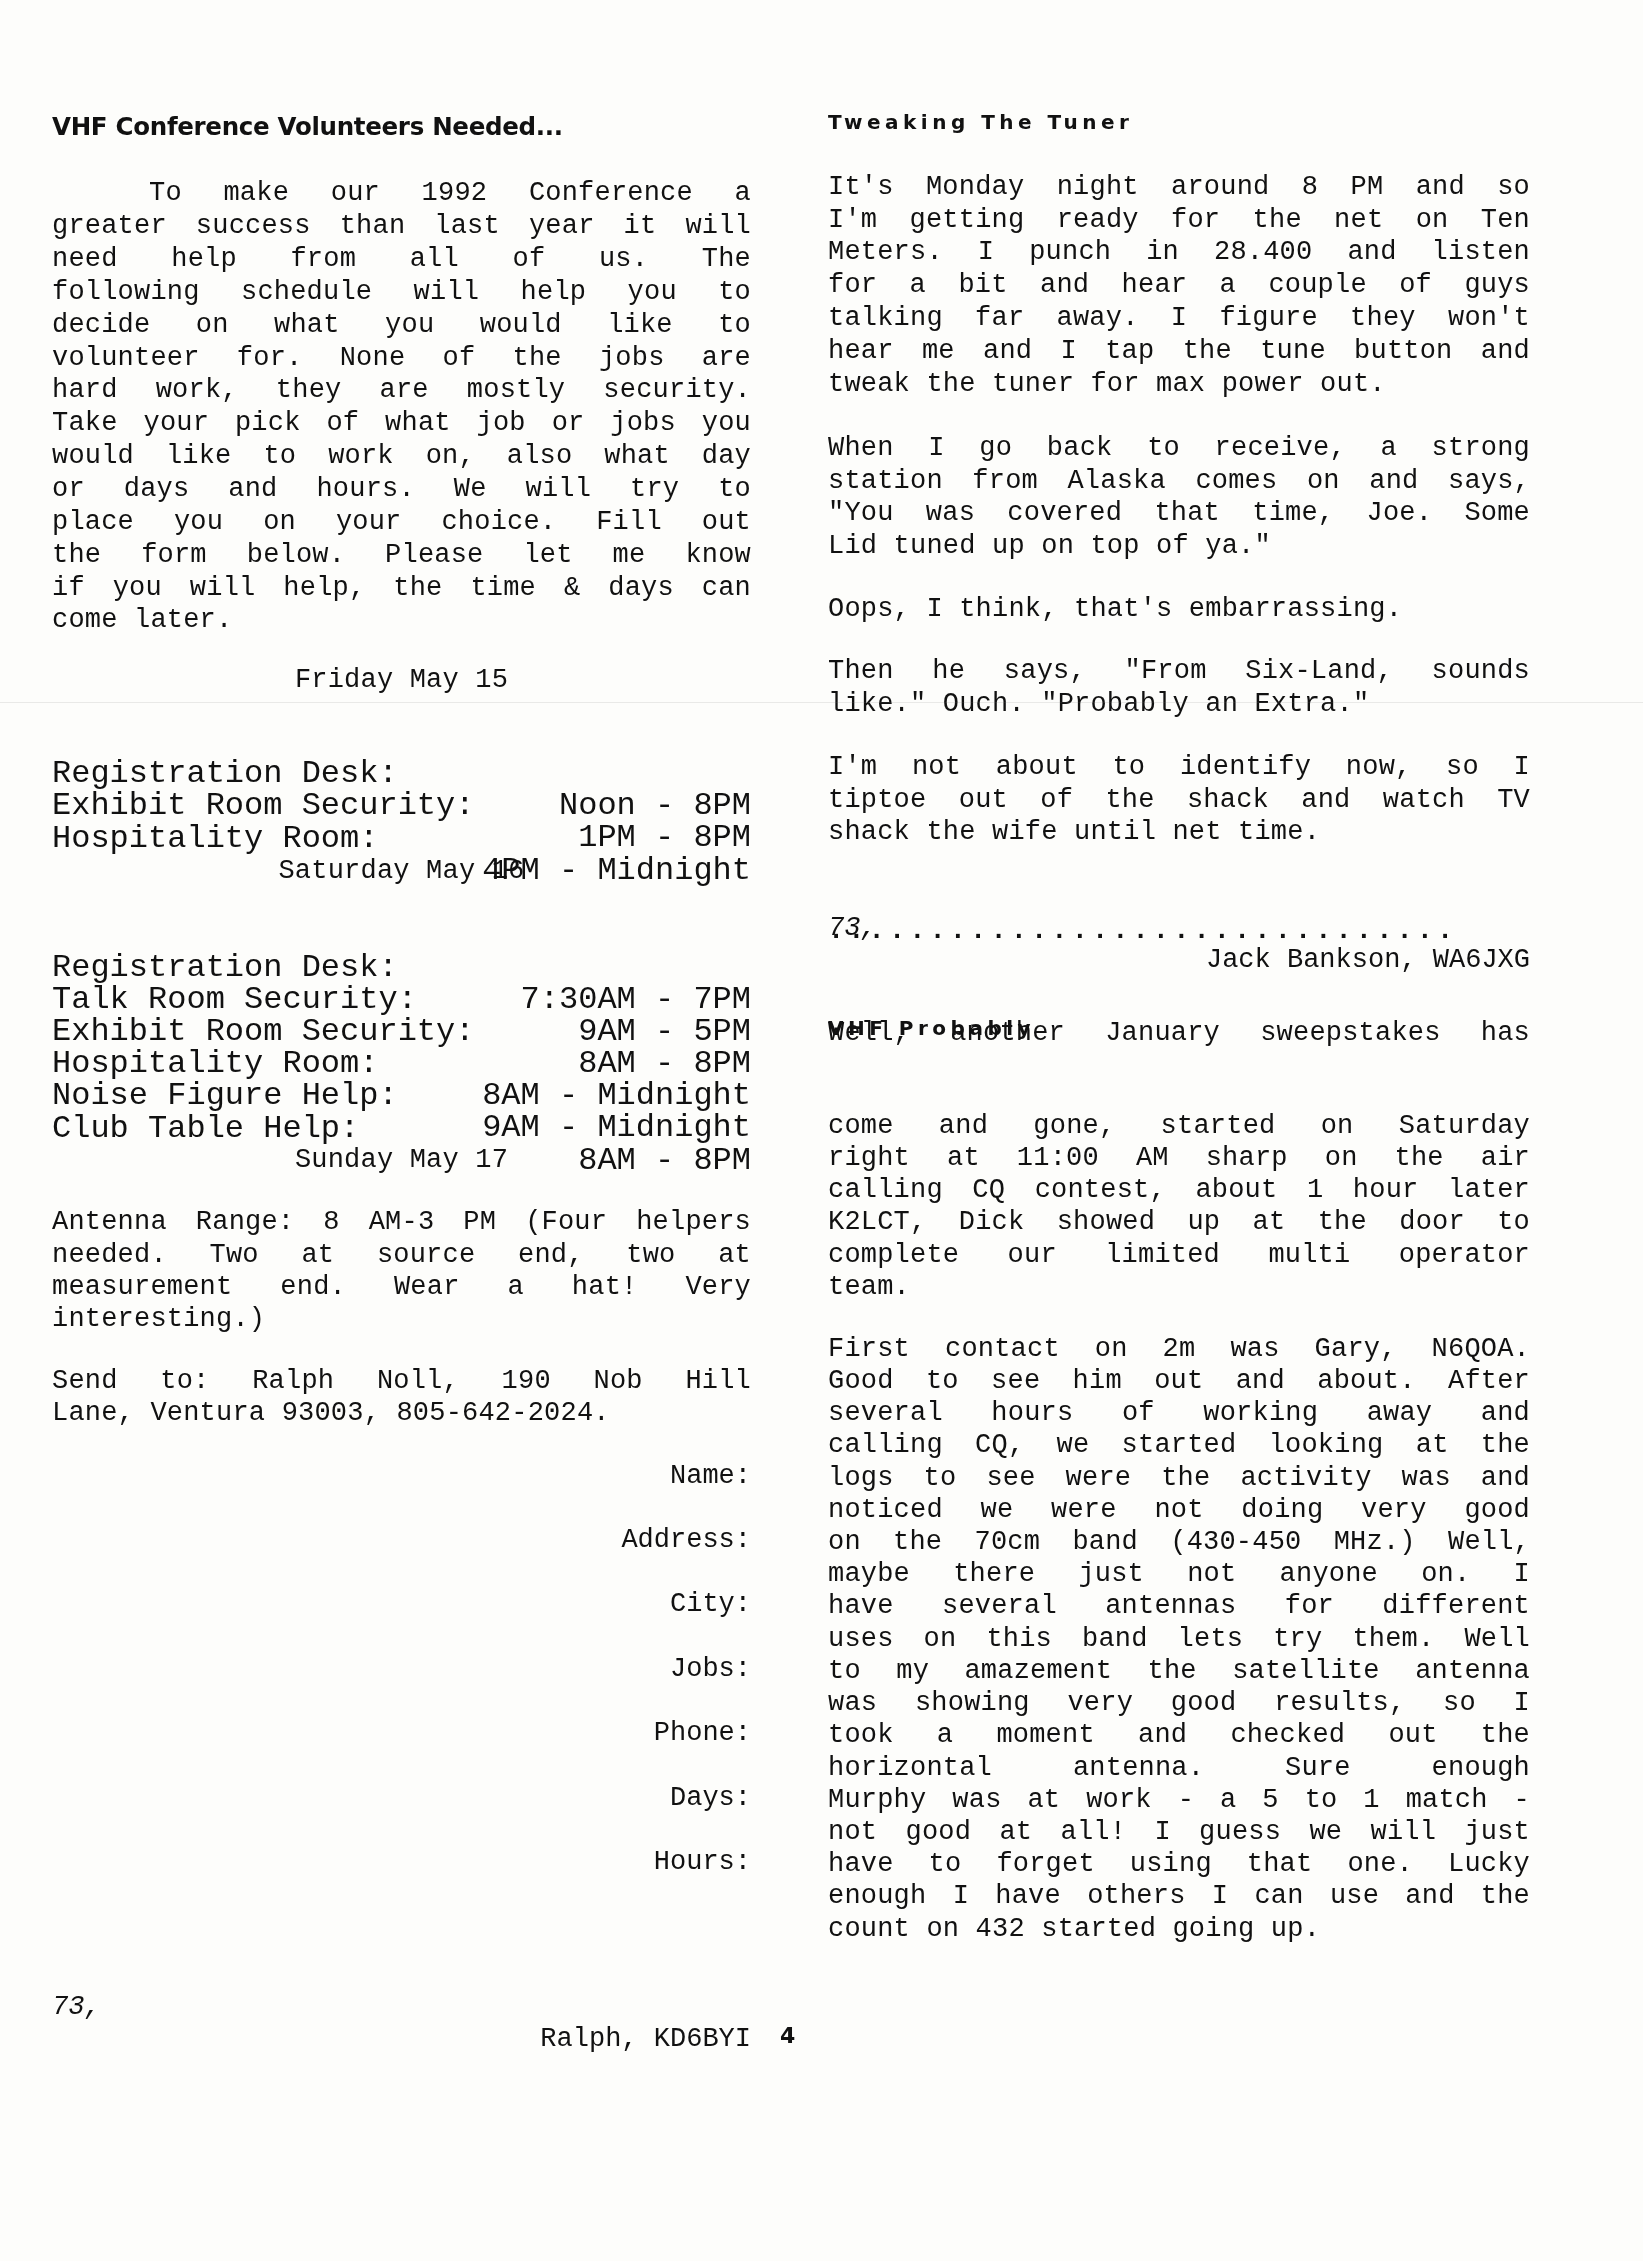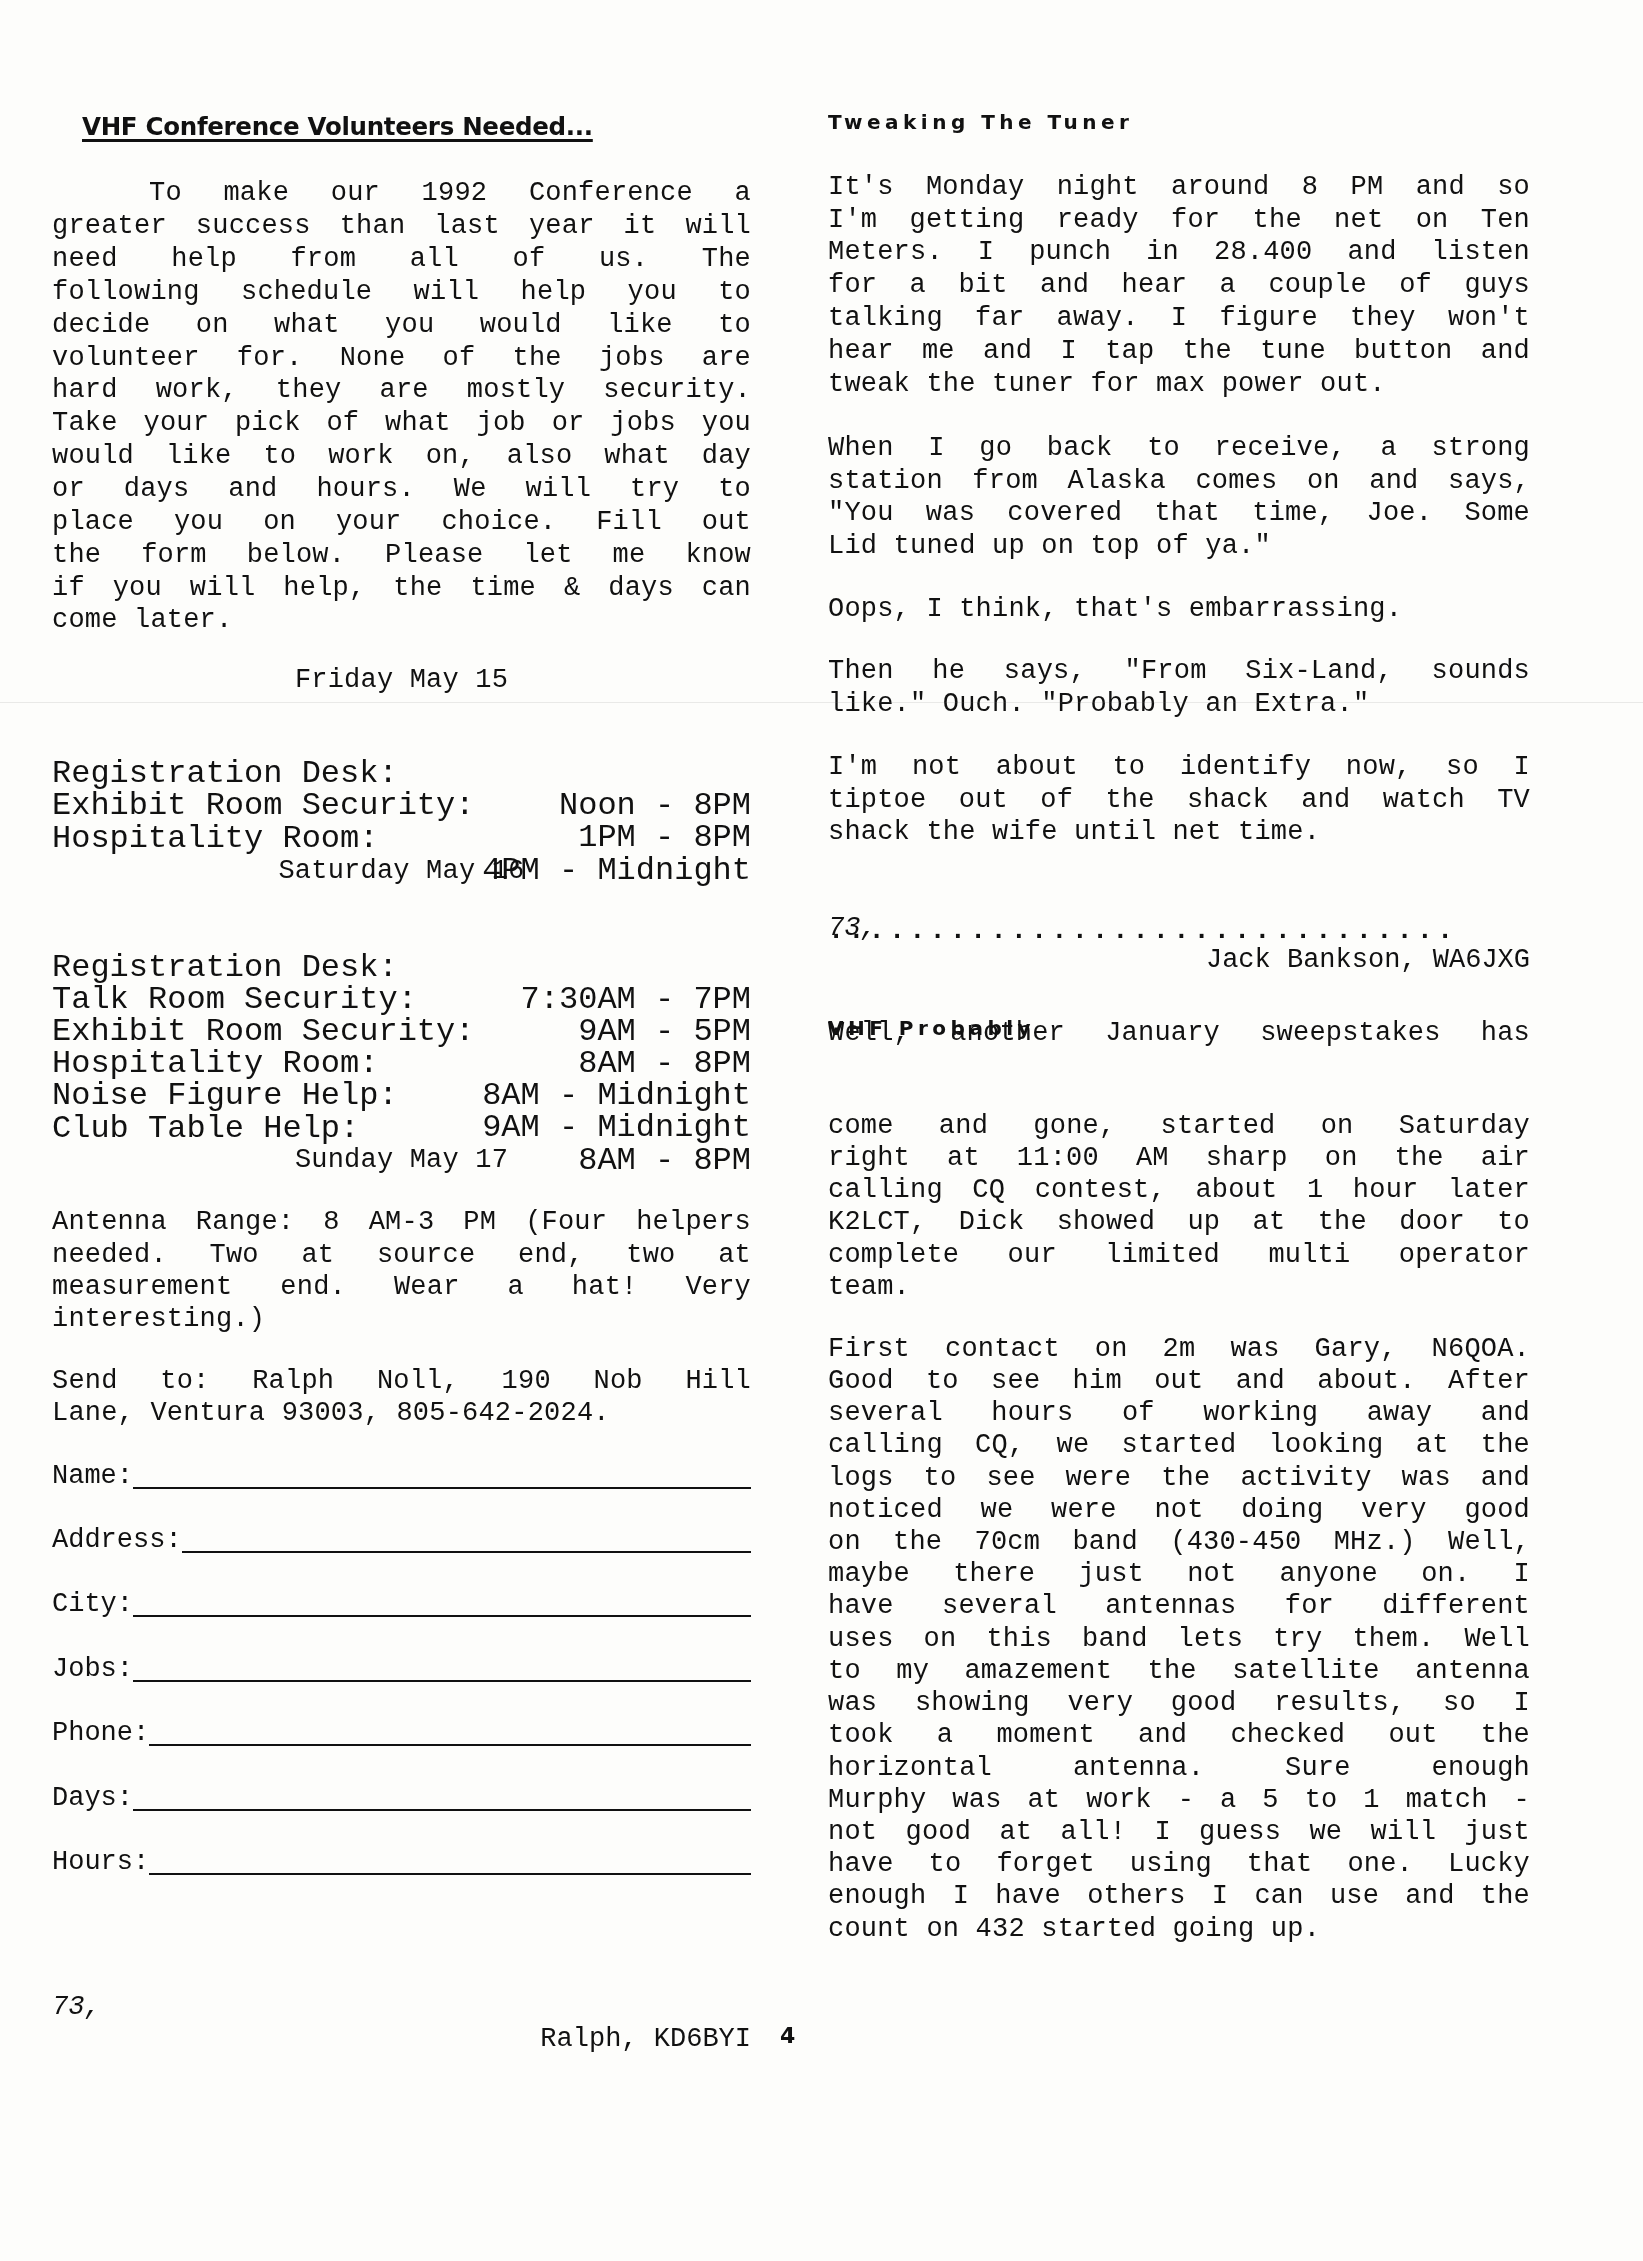--- a/index.html
+++ b/index.html
@@ -19,37 +19,36 @@
     white-space: pre; letter-spacing: 0.2px;
     text-align: justify; text-align-last: justify;
   }
   .line.last { text-align-last: left; }
   .line.center { text-align: center; text-align-last: center; }
   .line.indent { padding-left: 97px; box-sizing: border-box; }
   .h-underline {
     position: absolute; left: 0; top: 111px;
     font-family: "DejaVu Sans", sans-serif; font-weight: bold;
     font-size: 24.5px; line-height: 31px; letter-spacing: -0.3px;
-    text-decoration: underline; text-decoration-thickness: 2.6px; text-underline-offset: 3.9px;
+    text-decoration-thickness: 2.6px; text-underline-offset: 3.9px;
     white-space: pre;
-    margin-left: 30px;
   }
   .h-wide {
     position: absolute; left: 0;
     font-family: "DejaVu Sans", sans-serif; font-weight: 900;
     font-size: 20px; line-height: 39px; letter-spacing: 4.5px;
     white-space: pre;
   }
   .sched-row {
     position: absolute; left: 0; width: 100%; height: 32px;
     font-size: 32px; line-height: 32px; white-space: pre;
   }
   .sched-row .job { position: absolute; left: 0; }
   .sched-row .time { position: absolute; right: 0; }
-  .form-row { position: absolute; left: 0; width: 100%; height: 32px; display: flex; align-items: flex-end; font-size: 27px; line-height: 32px; }
+  .form-row { position: absolute; left: 0; width: 100%; height: 32px; display: flex; align-items: flex-end; font-size: 27px; line-height: 32px; flex-direction: column; }
   .form-row .label { white-space: pre; }
   .form-row .blank { flex: 1; border-bottom: 2.6px solid #111; height: 0; margin-bottom: 2.6px; }
   .sig { position: absolute; left: 0; width: 100%; height: 32px; font-size: 27px; line-height: 32px; white-space: pre; }
   .sig .left { position: absolute; left: 0; font-style: italic; }
   .sig .right { position: absolute; right: 0; }
   .dots { position: absolute; left: 0; width: 100%; font-size: 27px; line-height: 32px; letter-spacing: 4.1px; white-space: pre; overflow: hidden; font-weight: bold; }
   .page-num { position: absolute; left: 780px; top: 2023px; font-family: "DejaVu Sans", sans-serif; font-weight: bold; font-size: 22px; }
   .fold { position: absolute; left: 0; width: 1643px; height: 1.3px; background: rgba(120,120,120,0.15); }
 </style>
 </head>

